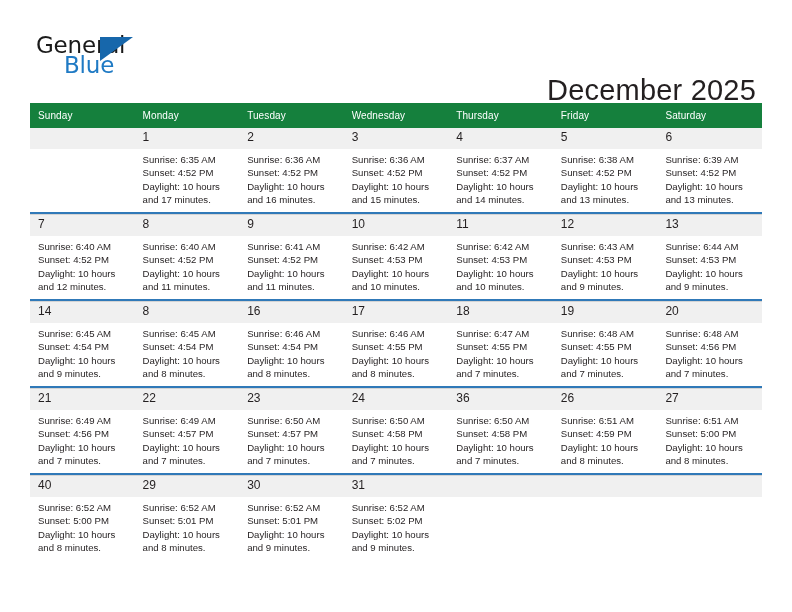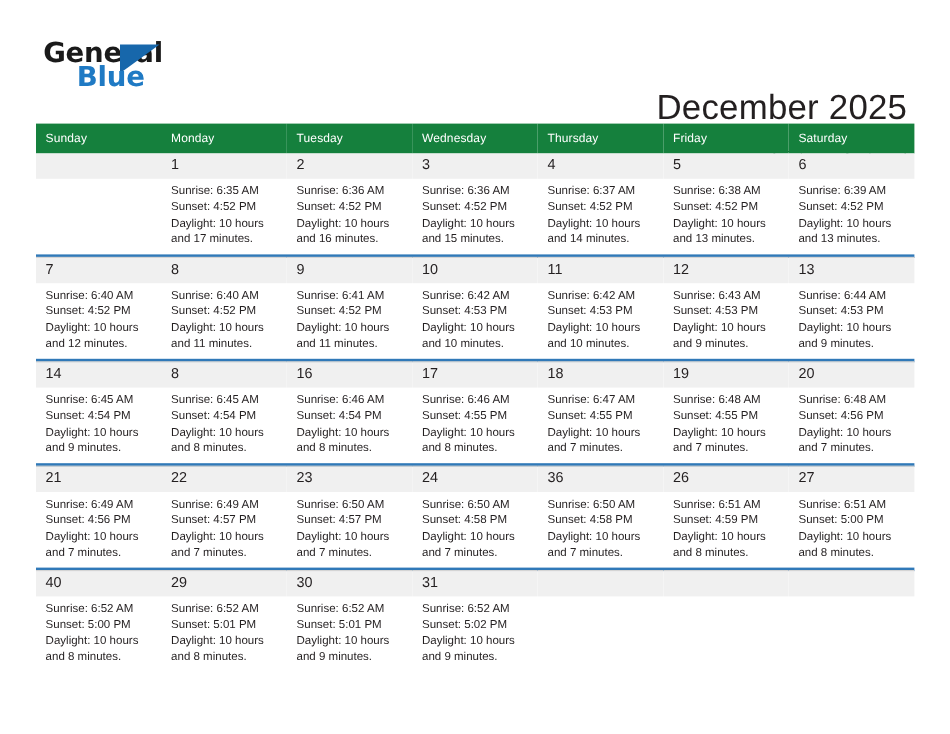--- a/index.html
+++ b/index.html
@@ -27,21 +27,20 @@
     left: 0; right: 0;
     top: 0;
     height: 100px;
   }
   .logo {
     position: absolute;
     left: 36px;
     top: 34px;
     width: 200px;
     height: 52px;
-    font-weight: bold;
   }
   .logo-general {
     position: absolute;
     left: 0;
     top: 0;
     font-size: 23px;
     letter-spacing: -0.2px;
     color: #1a1a1a;
     font-family: "DejaVu Sans", sans-serif;
     line-height: 1;

